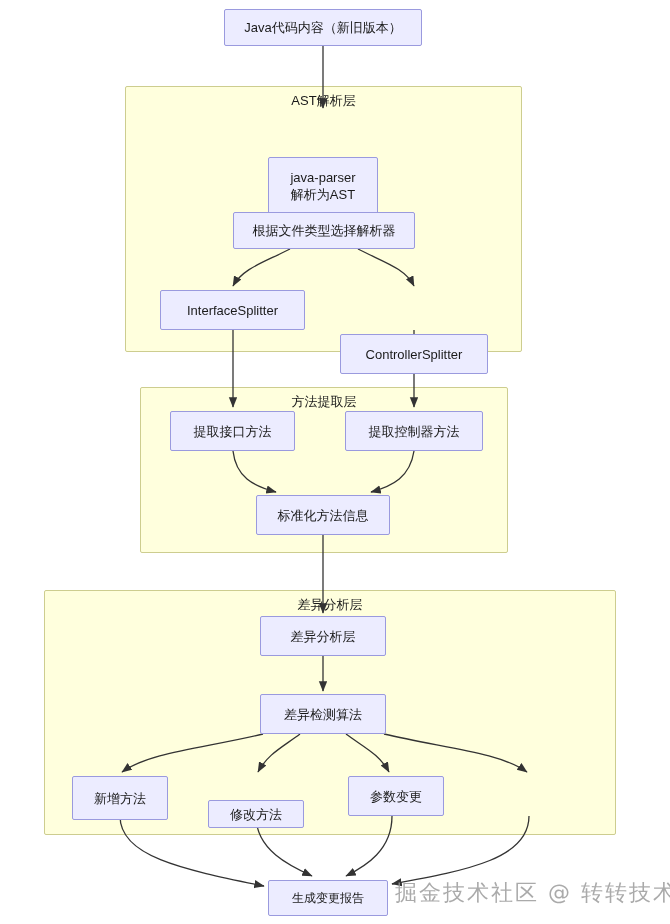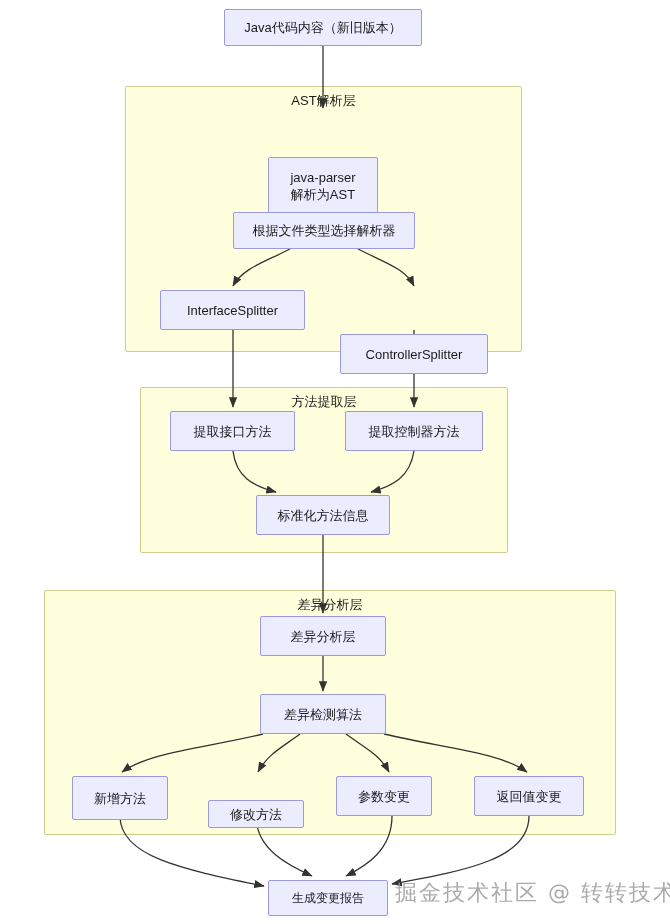--- a/index.html
+++ b/index.html
@@ -159,27 +159,24 @@
   </div>
 
   <div class="node" style="left:72px; top:776px; width:96px; height:44px;">
     <span class="line">新增方法</span>
   </div>
 
   <div class="node" style="left:208px; top:776px; width:96px; height:28px;margin-top:24px;">
     <span class="line">修改方法</span>
   </div>
 
-  <div class="node" style="left:336px; top:776px; width:96px; height:40px;">
+  <div class="node" style="left:348px; top:776px; width:96px; height:40px;">
     <span class="line">参数变更</span>
   </div>
 
-  <div class="node" style="left:474px; top:776px; width:110px; height:40px;">
-    <span class="line">返回值变更</span>
-  </div>
 
   <div class="node" style="left:268px; top:880px; width:120px; height:36px; font-size:12px;">
     <span class="line">生成变更报告</span>
   </div>
 
   <div class="watermark">掘金技术社区 @ 转转技术团队</div>
 
 </div>
 
 </body></html>

